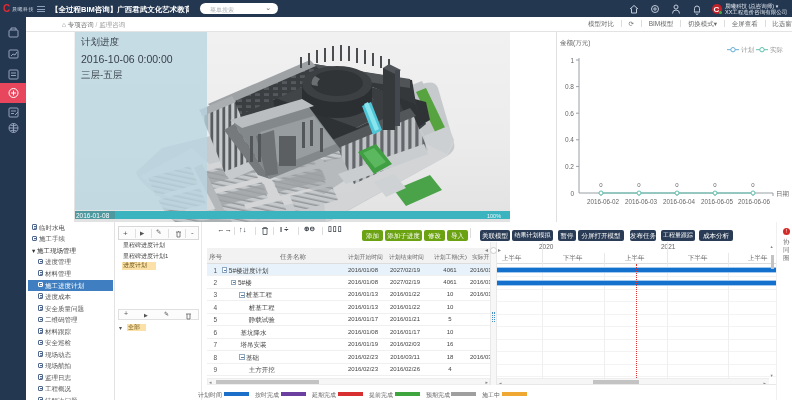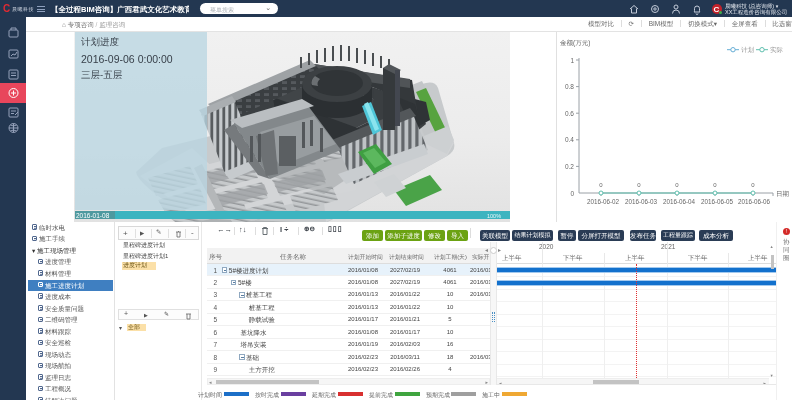--- a/index.html
+++ b/index.html
@@ -212,21 +212,21 @@
       </g>
 
       <path d="M284 120 L302 112 L318 132 L300 142 Z" fill="#3f9f42"></path>
       <path d="M289 121 L300 116 L312 130 L301 136 Z" fill="#5cb85e"></path>
       <path d="M320 158 L356 143 L368 158 L332 174 Z" fill="#4aa348"></path>
       <path d="M300 150 L320 142 L332 156 L312 165 Z" fill="#cfd2d4"></path>
     </svg>
 
     <div class="abs" style="left:1px;top:0;width:132px;height:178px;background:rgba(186,214,226,0.78);"></div>
     <div class="abs" style="left:7px;top:4px;font-size:9.5px;color:#38404a;">计划进度</div>
-    <div class="abs" style="left:7px;top:20.5px;font-size:10.5px;color:#38404a;">2016-09-06 0:00:00</div>
+    <div class="abs" style="left:7px;top:20.5px;font-size:10.5px;color:#38404a;">2016-10-06 0:00:00</div>
     <div class="abs" style="left:7px;top:37px;font-size:9.5px;color:#38404a;">三层-五层</div>
 
     <svg class="abs" width="26" height="28" style="left:474px;top:8px;">
       <polygon points="13,1 24,7 13,13 2,7" fill="#eceeef" stroke="#b9bcbe" stroke-width="0.7"></polygon>
       <polygon points="13,13 24,7 24,20 13,26" fill="#d6d8da" stroke="#b9bcbe" stroke-width="0.7"></polygon>
       <polygon points="2,7 13,13 13,26 2,20" fill="#c7c9cb" stroke="#b9bcbe" stroke-width="0.7"></polygon>
       <rect x="10" y="4.5" width="6" height="4" fill="#5d6164" transform="skewX(0)"></rect>
       <polygon points="5,10.5 9,12.5 9,19 5,17" fill="#9b9ea1"></polygon>
       <polygon points="17,12.5 21,10.5 21,17 17,19" fill="#9b9ea1"></polygon>
     </svg>

